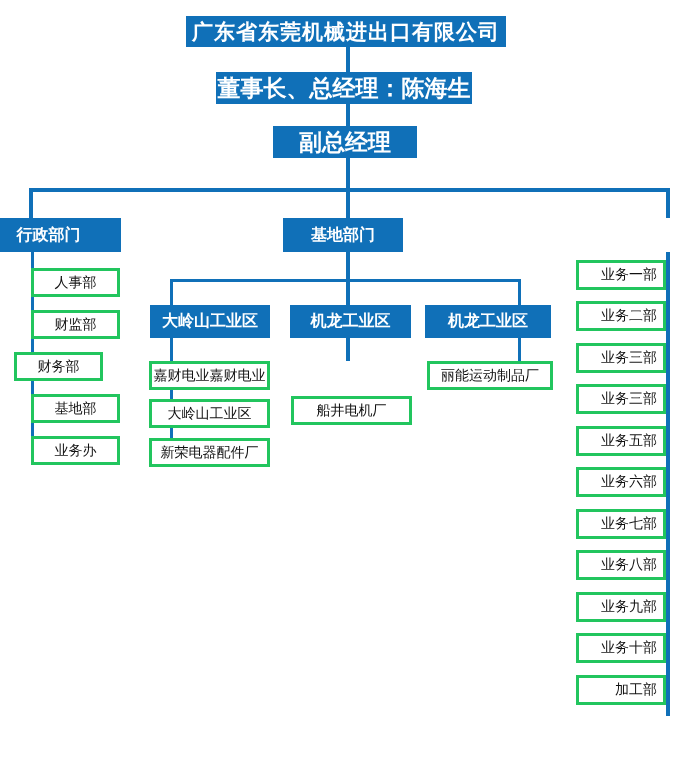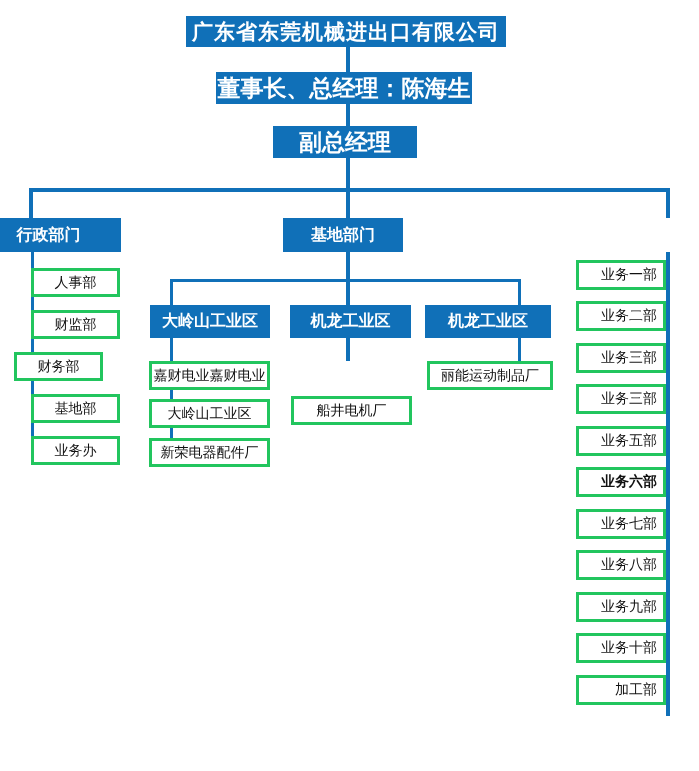--- a/index.html
+++ b/index.html
@@ -57,20 +57,20 @@
   <div class="node leaf" style="left:149px;top:399px;width:121px;height:29px;">大岭山工业区</div>
   <div class="node leaf" style="left:149px;top:438px;width:121px;height:29px;">新荣电器配件厂</div>
   <div class="node leaf" style="left:291px;top:357px;width:121px;height:29px;margin-top:39px;">船井电机厂</div>
   <div class="node leaf" style="left:427px;top:361px;width:126px;height:29px;">丽能运动制品厂</div>
 
   <div class="node leaf r" style="left:576px;top:260px;width:90px;height:30px;">业务一部</div>
   <div class="node leaf r" style="left:576px;top:301px;width:90px;height:30px;">业务二部</div>
   <div class="node leaf r" style="left:576px;top:343px;width:90px;height:30px;">业务三部</div>
   <div class="node leaf r" style="left:576px;top:384px;width:90px;height:30px;">业务三部</div>
   <div class="node leaf r" style="left:576px;top:426px;width:90px;height:30px;">业务五部</div>
-  <div class="node leaf r" style="left:576px;top:467px;width:90px;height:30px;font-weight:bold;">业务六部</div>
+  <div class="node leaf r" style="left:576px;top:467px;width:90px;height:30px;">业务六部</div>
   <div class="node leaf r" style="left:576px;top:509px;width:90px;height:30px;">业务七部</div>
   <div class="node leaf r" style="left:576px;top:550px;width:90px;height:30px;">业务八部</div>
   <div class="node leaf r" style="left:576px;top:592px;width:90px;height:30px;">业务九部</div>
   <div class="node leaf r" style="left:576px;top:633px;width:90px;height:30px;">业务十部</div>
   <div class="node leaf r" style="left:576px;top:675px;width:90px;height:30px;">加工部</div>
 
 </div>
 
 </body></html>

